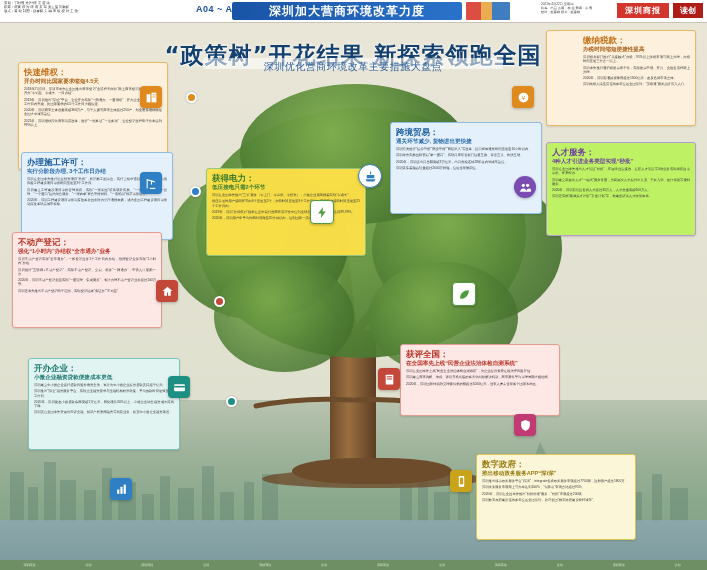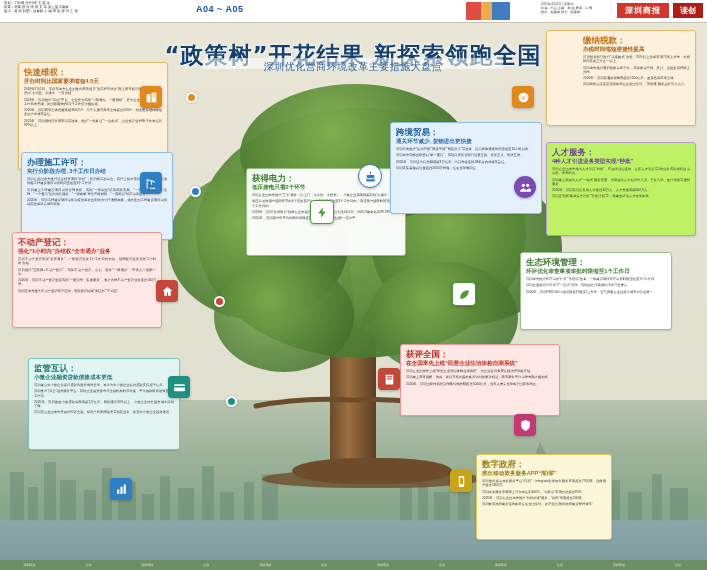--- a/index.html
+++ b/index.html
@@ -53,21 +53,21 @@
         box-shadow:0 1px 2px rgba(0,0,0,.12);overflow:hidden;}
   .card .ttl{font-size:8.5px;font-weight:bold;margin:0 0 1px 0;line-height:10px;}
   .card .sub{font-size:5.6px;line-height:7px;margin:0 0 2px 0;font-weight:bold;}
   .card .body{font-size:3.3px;line-height:4.3px;color:#3a3a3a;text-align:justify;}
   .card .body p{margin:0 0 2px 0;}
 
   .c-orange{background:#fdf0dc;border:1px solid #e8b964;}
   .c-orange .ttl{color:#c4711a;} .c-orange .sub{color:#a9621a;}
   .c-blue{background:#e4f0fb;border:1px solid #90bde4;}
   .c-blue .ttl{color:#1d5f9e;} .c-blue .sub{color:#2b6ca8;}
-  .c-green{background:#ffffff;border:1px solid #93c57f;margin-left:40px;}
+  .c-green{background:#fde047;border:1px solid #93c57f;}
   .c-green .ttl{color:#3a7a2c;} .c-green .sub{color:#3f7f31;}
   .c-red{background:#fde8e6;border:1px solid #e59a92;}
   .c-red .ttl{color:#b8372a;} .c-red .sub{color:#b8372a;}
   .c-purple{background:#bef264;border:1px solid #b89ad3;}
   .c-purple .ttl{color:#6e3f9e;} .c-purple .sub{color:#6e3f9e;}
   .c-teal{background:#e2f4f2;border:1px solid #7dc4bc;}
   .c-teal .ttl{color:#1d7a70;} .c-teal .sub{color:#1d7a70;}
   .c-pink{background:#fde9f2;border:1px solid #e59bbf;}
   .c-pink .ttl{color:#b32f6c;} .c-pink .sub{color:#b32f6c;}
   .c-yellow{background:#fcf6d9;border:1px solid #ddc457;}
@@ -150,20 +150,21 @@
   <div class="canopy" style="left:214px;top:262px;width:140px;height:110px;opacity:.85;"></div>
   <div class="canopy" style="left:368px;top:262px;width:150px;height:112px;opacity:.85;"></div>
 
   <div class="masthead">
     <div class="mh-left">
       <div>策划：丁时照  关(«»陈 宏  苗  涛</div>
       <div>统筹：陈寅  陈  海  陈  莉  采  写  吴玉玺  刘颖妮</div>
       <div>版式：黄  毅  制图：赵春晓  美  编  宋  毅  校  对  王  敏</div>
     </div>
     <div class="mh-page">A04 ~ A05</div>
+    <div class="mh-title">深圳加大营商环境改革力度</div>
     <div class="mh-flag"></div>
     <div class="mh-right">
       <div>2021年4月22日  星期四</div>
       <div>统筹：出品  责编：杨  慧  美编：宋  毅</div>
       <div>校对：赵春晓  视觉：赵春晓</div>
     </div>
     <div class="mh-logo">深圳商报</div>
     <div class="mh-logo2">读创</div>
   </div>
 
@@ -238,21 +239,21 @@
     </div>
   </div>
   <div class="badge" style="left:156px;top:280px;background:#c4483a;">
     <svg viewBox="0 0 24 24" fill="#fff">
         <path d="M12 3L3 11h3v9h5v-6h2v6h5v-9h3z"></path>
       </svg>
   </div>
   <div class="dot" style="left:214px;top:296px;background:#c4483a;"></div>
 
   <div class="card c-teal" style="left:28px;top:358px;width:152px;height:92px;">
-    <div class="ttl">监管互认：</div>
+    <div class="ttl">开办企业：</div>
     <div class="sub">小微企业融资贷款便捷成本更低</div>
     <div class="body">
       <p>深圳建立中小微企业银行贷款风险补偿资金池，累计为中小微企业提供贷款支持超千亿元。</p>
       <p>深圳推出“深i企”融资服务平台，实现企业融资需求与金融机构精准对接，平均放款时间缩短至3个工作日。</p>
       <p>2020年，深圳普惠小微贷款余额突破1万亿元，同比增长30%以上，小微企业综合融资成本持续下降。</p>
       <p>深圳还在全国率先开展供应链金融、知识产权质押融资等创新业务，拓宽中小微企业融资渠道。</p>
     </div>
   </div>
   <div class="badge" style="left:168px;top:376px;background:#1d8f83;">
     <svg viewBox="0 0 24 24" fill="#fff">
@@ -316,29 +317,20 @@
   </div>
   <div class="badge" style="left:514px;top:176px;background:#7a4bb0;border-radius:50%;">
     <svg viewBox="0 0 24 24" fill="#fff">
         <circle cx="8" cy="8" r="3"></circle>
         <circle cx="16" cy="8" r="3"></circle>
         <path d="M2 20c0-3.3 2.7-6 6-6s6 2.7 6 6z"></path>
         <path d="M13 20c0-3.3 2.7-6 6-6s3 2 3 6z"></path>
       </svg>
   </div>
 
-  <div class="card c-green" style="left:480px;top:252px;width:152px;height:78px;">
-    <div class="ttl">生态环境管理：</div>
-    <div class="sub">环评优化审查事项审批时限缩至1个工作日</div>
-    <div class="body">
-      <p>深圳率先推行环评审批“打包”“承诺制”改革，一般建设项目环评审批时限压缩至1个工作日。</p>
-      <p>深圳全面推行排污许可“一证式”管理，实现固定污染源排污许可全覆盖。</p>
-      <p>2020年，深圳PM2.5年均浓度降至19微克/立方米，空气质量在全国超大城市中排名第一。</p>
-    </div>
-  </div>
   <div class="badge" style="left:452px;top:282px;background:#ffffff;border:1px solid #4e9b3b;">
     <svg viewBox="0 0 24 24" fill="#4e9b3b">
         <path d="M20 4C10 4 4 10 4 18c0 1 0 2 1 2 8 0 15-6 15-16z"></path>
       </svg>
   </div>
 
   <div class="card c-red" style="left:400px;top:344px;width:160px;height:72px;">
     <div class="ttl">获评全国：</div>
     <div class="sub">在全国率先上线“民营企业法治体检自测系统”</div>
     <div class="body">
@@ -354,21 +346,21 @@
         <rect x="7" y="10" width="10" height="2" fill="#c4483a"></rect>
       </svg>
   </div>
 
   <div class="badge" style="left:514px;top:414px;background:#c23a74;">
     <svg viewBox="0 0 24 24" fill="#fff">
         <path d="M12 2l8 3v7c0 5-3.5 8.5-8 10-4.5-1.5-8-5-8-10V5z"></path>
       </svg>
   </div>
 
-  <div class="card c-yellow" style="left:476px;top:454px;width:136px;height:86px;">
+  <div class="card c-yellow" style="left:476px;top:454px;width:160px;height:86px;">
     <div class="ttl">数字政府：</div>
     <div class="sub">推出移动政务服务APP“深i深”</div>
     <div class="body">
       <p>深圳推出移动政务服务平台“i深圳”，integrate各类政务服务事项超过7700项，注册用户超过1800万。</p>
       <p>深圳政务服务事项网上可办率达到100%，“零跑动”事项占比超过95%。</p>
       <p>2020年，深圳在全国率先推出“秒批秒报”服务，“秒批”事项超过200项。</p>
       <p>深圳数字政府建设连续多年位居全国前列，获评全国“数字政府建设标杆城市”。</p>
     </div>
   </div>
   <div class="badge" style="left:450px;top:470px;background:#c9a41b;">

